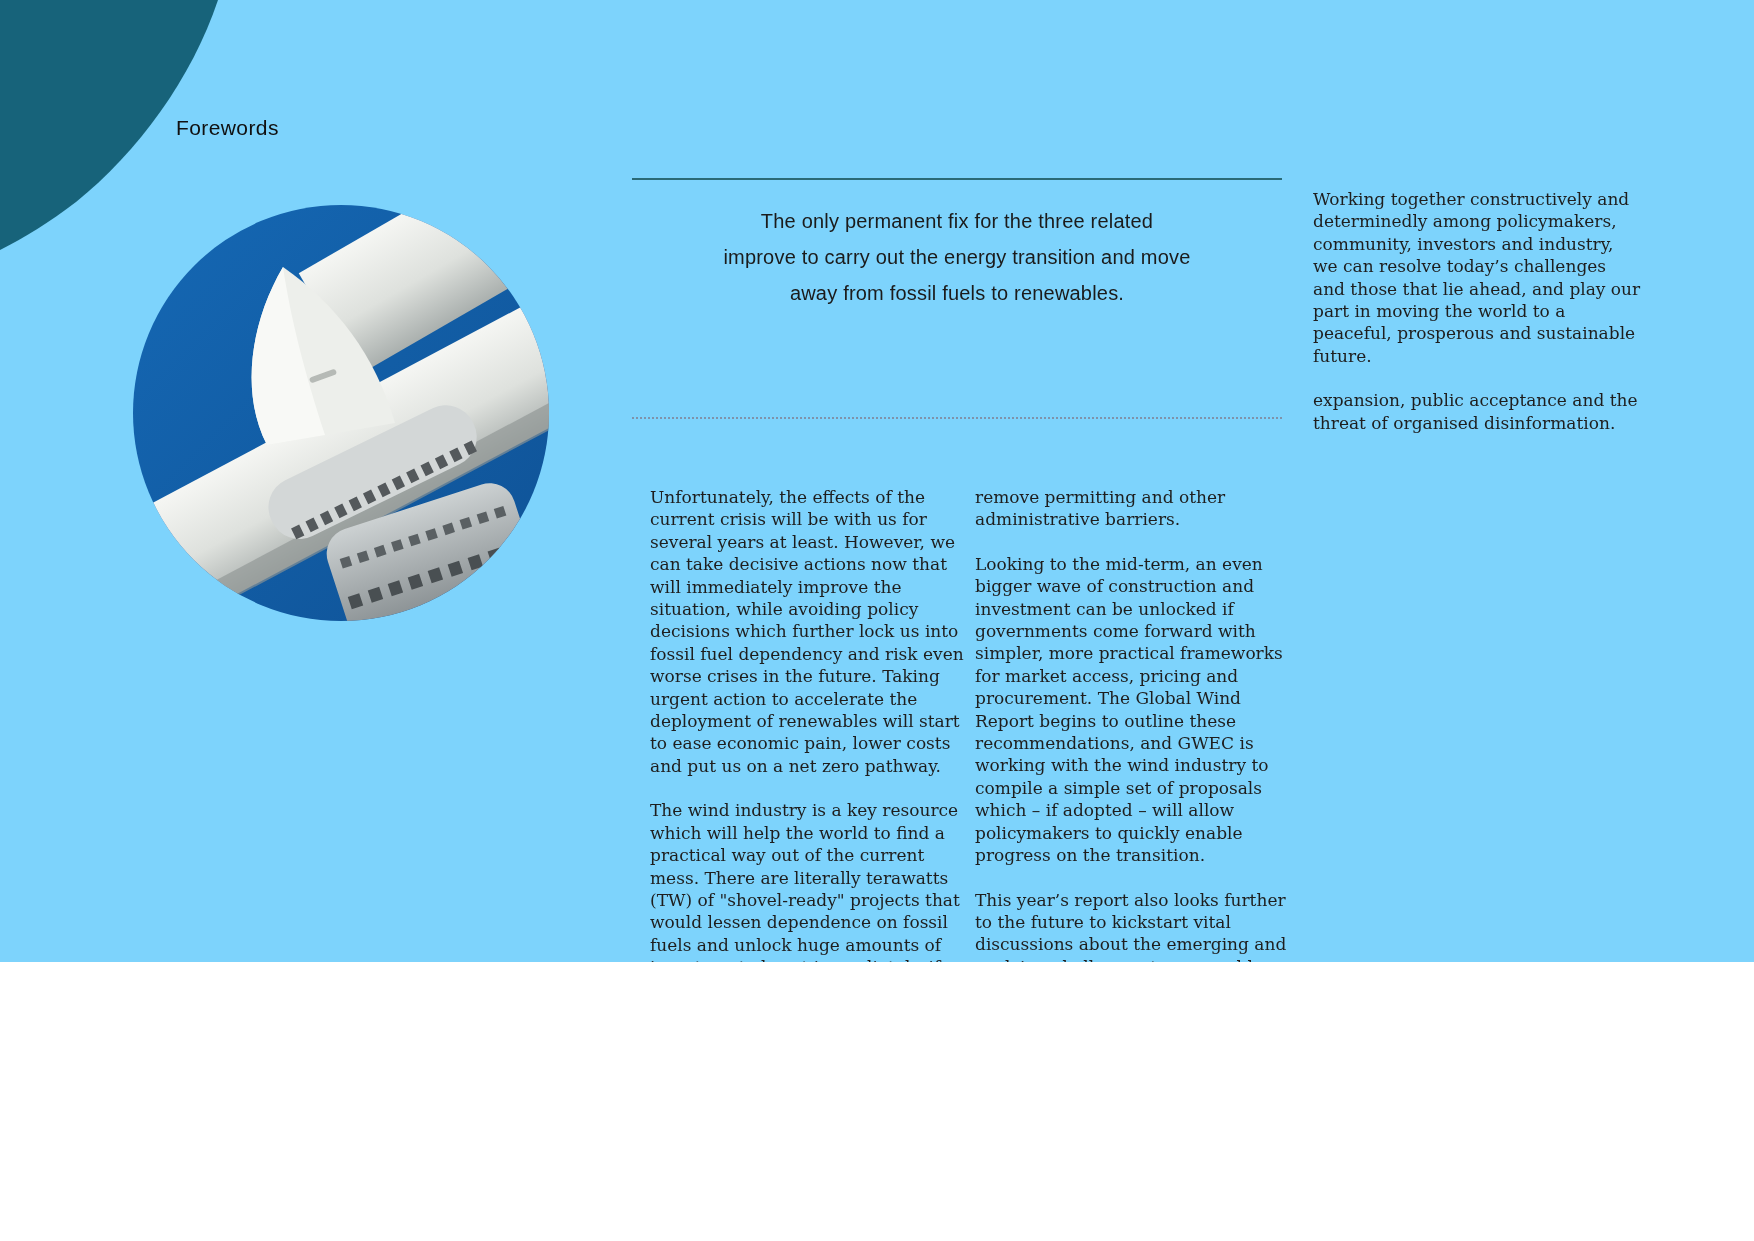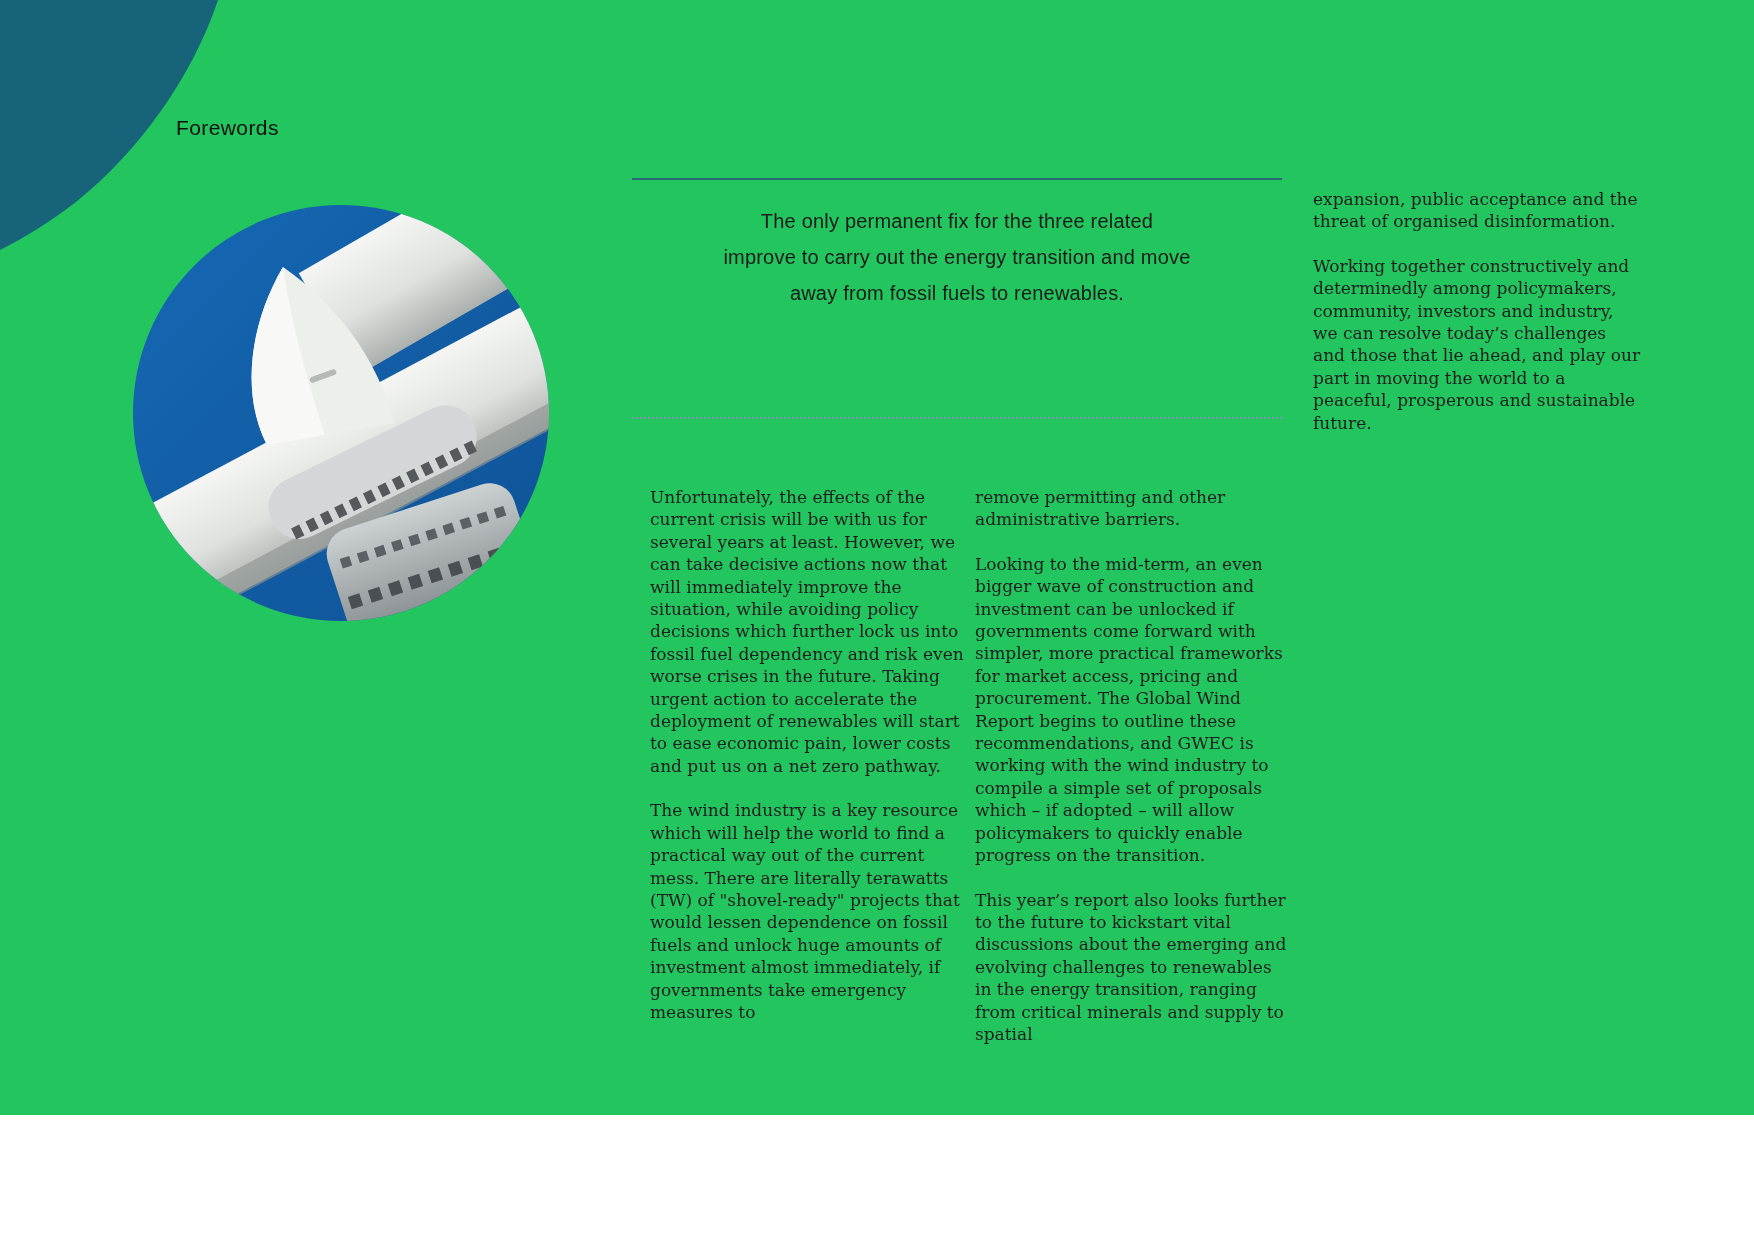--- a/index.html
+++ b/index.html
@@ -1,19 +1,19 @@
 <!DOCTYPE html>
 <html><head>
 <meta charset="utf-8">
 <style>
   html,body { margin:0; padding:0; background:#ffffff; }
   .page {
     position:relative;
-    width:1754px; height:1115px;
-    background:#22c55e;
+    width:1754px; height:962px;
+    background:#7dd3fc;
     overflow:hidden;
     font-family:"Liberation Sans", sans-serif;
     text-decoration:underline;
   }
   .corner-accent { position:absolute; left:0; top:0; width:230px; height:260px; }
   .section-label {
     position:absolute; left:176px; top:116px;
     font-size:21px; letter-spacing:0.4px; color:#101010;
   }
   .photo-circle {
@@ -124,20 +124,20 @@
   <div class="body-col col-1">
       <p>Unfortunately, the effects of the current crisis will be with us for several years at least. However, we can take decisive actions now that will immediately improve the situation, while avoiding policy decisions which further lock us into fossil fuel dependency and risk even worse crises in the future. Taking urgent action to accelerate the deployment of renewables will start to ease economic pain, lower costs and put us on a net zero pathway.</p>
       <p>The wind industry is a key resource which will help the world to find a practical way out of the current mess. There are literally terawatts (TW) of "shovel-ready" projects that would lessen dependence on fossil fuels and unlock huge amounts of investment almost immediately, if governments take emergency measures to</p>
     </div>
   <div class="body-col col-2">
       <p>remove permitting and other administrative barriers.</p>
       <p>Looking to the mid-term, an even bigger wave of construction and investment can be unlocked if governments come forward with simpler, more practical frameworks for market access, pricing and procurement. The Global Wind Report begins to outline these recommendations, and GWEC is working with the wind industry to compile a simple set of proposals which – if adopted – will allow policymakers to quickly enable progress on the transition.</p>
       <p>This year’s report also looks further to the future to kickstart vital discussions about the emerging and evolving challenges to renewables in the energy transition, ranging from critical minerals and supply to spatial</p>
     </div>
   <div class="body-col col-3">
+      <p>Working together constructively and determinedly among policymakers, community, investors and industry, we can resolve today’s challenges and those that lie ahead, and play our part in moving the world to a peaceful, prosperous and sustainable future.</p>
       <p>expansion, public acceptance and the threat of organised disinformation.</p>
-      <p>Working together constructively and determinedly among policymakers, community, investors and industry, we can resolve today’s challenges and those that lie ahead, and play our part in moving the world to a peaceful, prosperous and sustainable future.</p>
     </div>
 
   <div class="page-number">6</div>
   <a class="footer-site">GWEC.NET</a>
 
 </div>
 
 </body></html>

